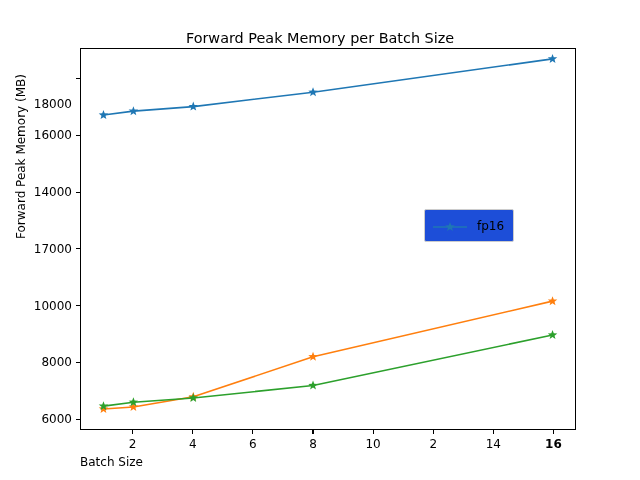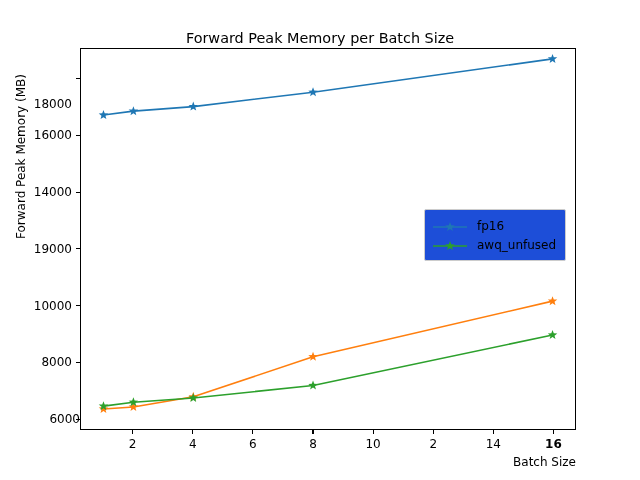--- a/index.html
+++ b/index.html
@@ -85,21 +85,21 @@
     color: #000000;
     transform-origin: left top;
     transform: translate(14px, 239px) rotate(-90deg);
     white-space: nowrap;
   }
   #xlabel {
     position: absolute;
     left: 80px;
     width: 496px;
     top: 455px;
-    text-align: right;
+    text-align: left;
     font-size: 12px;
     color: #000000;
   }
   #legend {
     position: absolute;
     left: 424px;
     top: 209px;
     border: 0.8px solid #cccccc;
     background: #1d4ed8;
     border-radius: 2px;
@@ -128,27 +128,27 @@
 
 <div id="figure">
 
   <div id="chart-title">Forward Peak Memory per Batch Size</div>
 
   <div id="ylabel">Forward Peak Memory (MB)</div>
   <div id="xlabel">Batch Size</div>
 
   <div id="ytick-container">
       <div class="tick-mark ytick-mark" style="top: 418.665px;"></div>
-      <div class="tick-label ytick-label" style="top: 419.215px; left: 28px; width: 52px;">6000</div>
+      <div class="tick-label ytick-label" style="top: 419.215px; left: 20px; width: 52px;">6000</div>
       <div class="tick-mark ytick-mark" style="top: 361.905px;"></div>
       <div class="tick-label ytick-label" style="top: 362.455px; left: 20px; width: 52px;">8000</div>
       <div class="tick-mark ytick-mark" style="top: 305.144px;"></div>
       <div class="tick-label ytick-label" style="top: 305.694px; left: 20px; width: 52px;">10000</div>
       <div class="tick-mark ytick-mark" style="top: 248.383px;"></div>
-      <div class="tick-label ytick-label" style="top: 248.933px; left: 20px; width: 52px;">19000</div>
+      <div class="tick-label ytick-label" style="top: 248.933px; left: 20px; width: 52px;">17000</div>
       <div class="tick-mark ytick-mark" style="top: 191.622px;"></div>
       <div class="tick-label ytick-label" style="top: 192.172px; left: 20px; width: 52px;">14000</div>
       <div class="tick-mark ytick-mark" style="top: 134.862px;"></div>
       <div class="tick-label ytick-label" style="top: 135.412px; left: 20px; width: 52px;">16000</div>
       <div class="tick-mark ytick-mark" style="top: 78.1008px;"></div>
       <div class="tick-label ytick-label" style="top: 78.6508px; left: 20px; width: 52px; margin-top: 25px;">18000</div>
     </div>
   <div id="xtick-container">
       <div class="tick-mark xtick-mark" style="left: 132.056px;"></div>
       <div class="tick-label xtick-label" style="left: 132.606px; top: 437px;">2</div>
@@ -198,22 +198,15 @@
   </div>
 
   <div id="legend">
       <div class="legend-row">
         <span class="legend-swatch"><svg width="36" height="14" viewBox="0 0 36 14">
             <line x1="1" y1="7" x2="35" y2="7" stroke="#1f77b4" stroke-width="1.6"></line>
             <path d="M18.00,2.00L19.23,5.30L22.76,5.45L20.00,7.65L20.94,11.05L18.00,9.10L15.06,11.05L16.00,7.65L13.24,5.45L16.77,5.30Z" fill="#1f77b4"></path>
           </svg></span>
         <span class="legend-text">fp16</span>
       </div>
-      <div class="legend-row">
-        <span class="legend-swatch"><svg width="36" height="14" viewBox="0 0 36 14">
-            <line x1="1" y1="7" x2="35" y2="7" stroke="#2ca02c" stroke-width="1.6"></line>
-            <path d="M18.00,2.00L19.23,5.30L22.76,5.45L20.00,7.65L20.94,11.05L18.00,9.10L15.06,11.05L16.00,7.65L13.24,5.45L16.77,5.30Z" fill="#2ca02c"></path>
-          </svg></span>
-        <span class="legend-text">awq_unfused</span>
-      </div>
     </div>
 
 </div>
 
 </body></html>

